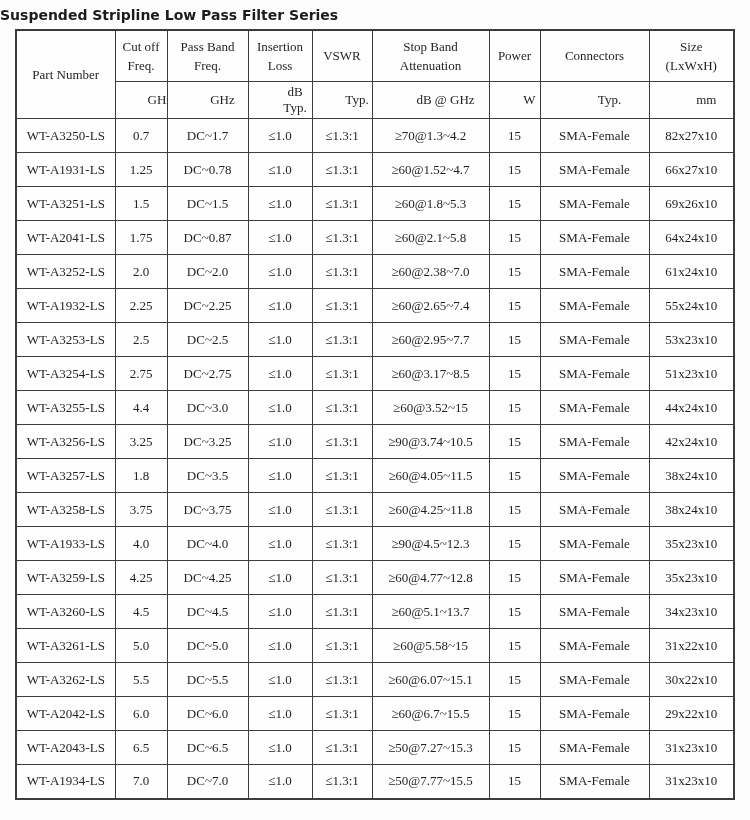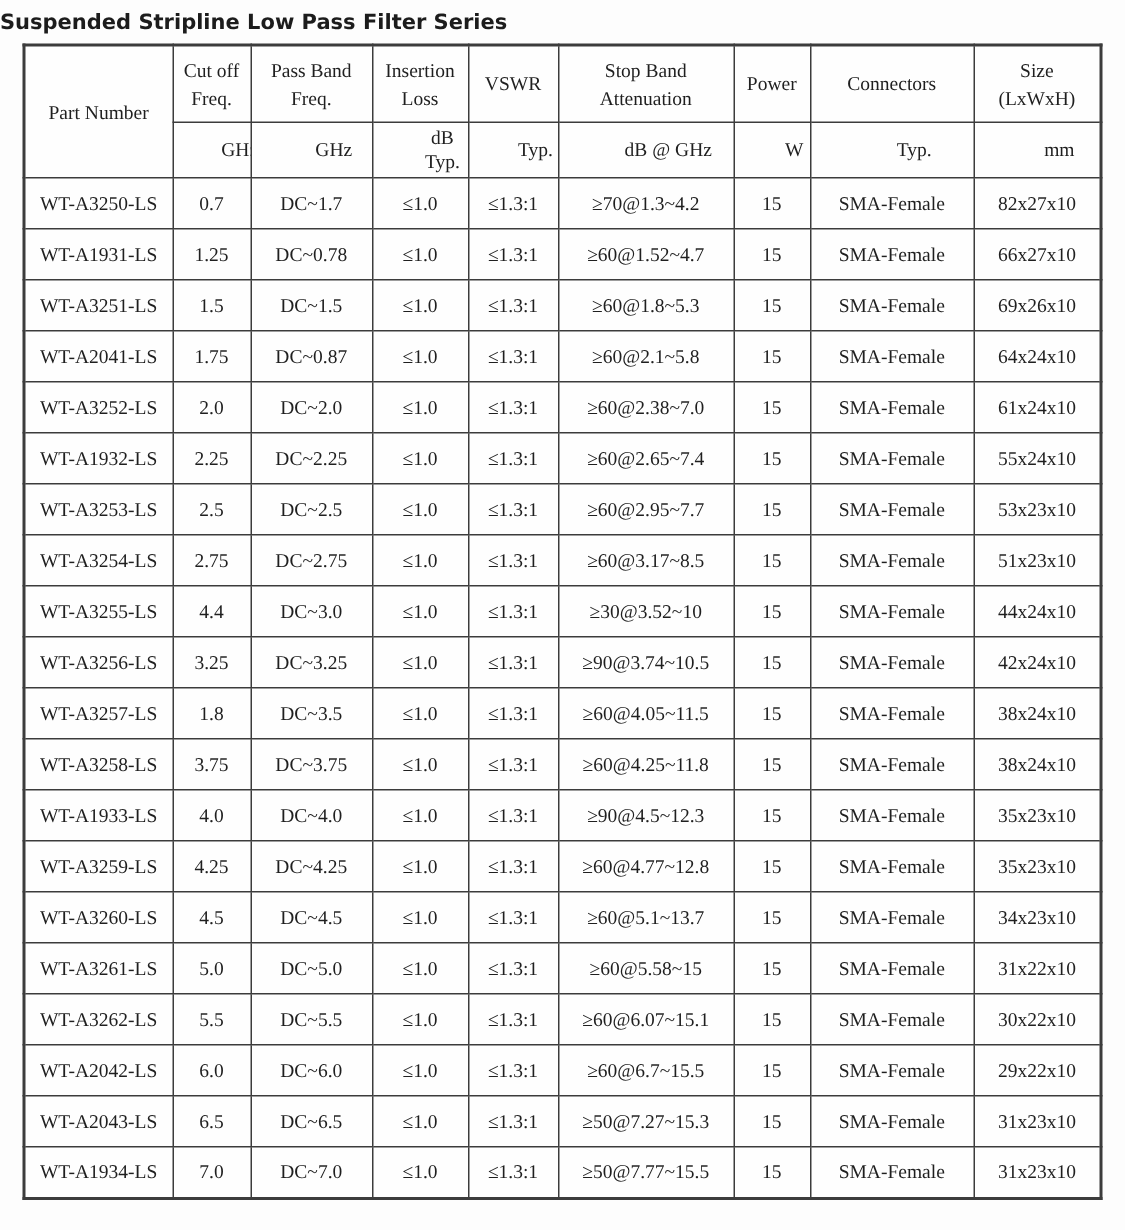--- a/index.html
+++ b/index.html
@@ -184,21 +184,21 @@
         <td>15</td>
         <td>SMA-Female</td>
         <td>51x23x10</td>
       </tr>
       <tr>
         <td>WT-A3255-LS</td>
         <td>4.4</td>
         <td>DC~3.0</td>
         <td>≤1.0</td>
         <td>≤1.3:1</td>
-        <td>≥30@3.52~10</td>
+        <td>≥60@3.52~15</td>
         <td>15</td>
         <td>SMA-Female</td>
         <td>44x24x10</td>
       </tr>
       <tr>
         <td>WT-A3256-LS</td>
         <td>3.25</td>
         <td>DC~3.25</td>
         <td>≤1.0</td>
         <td>≤1.3:1</td>

